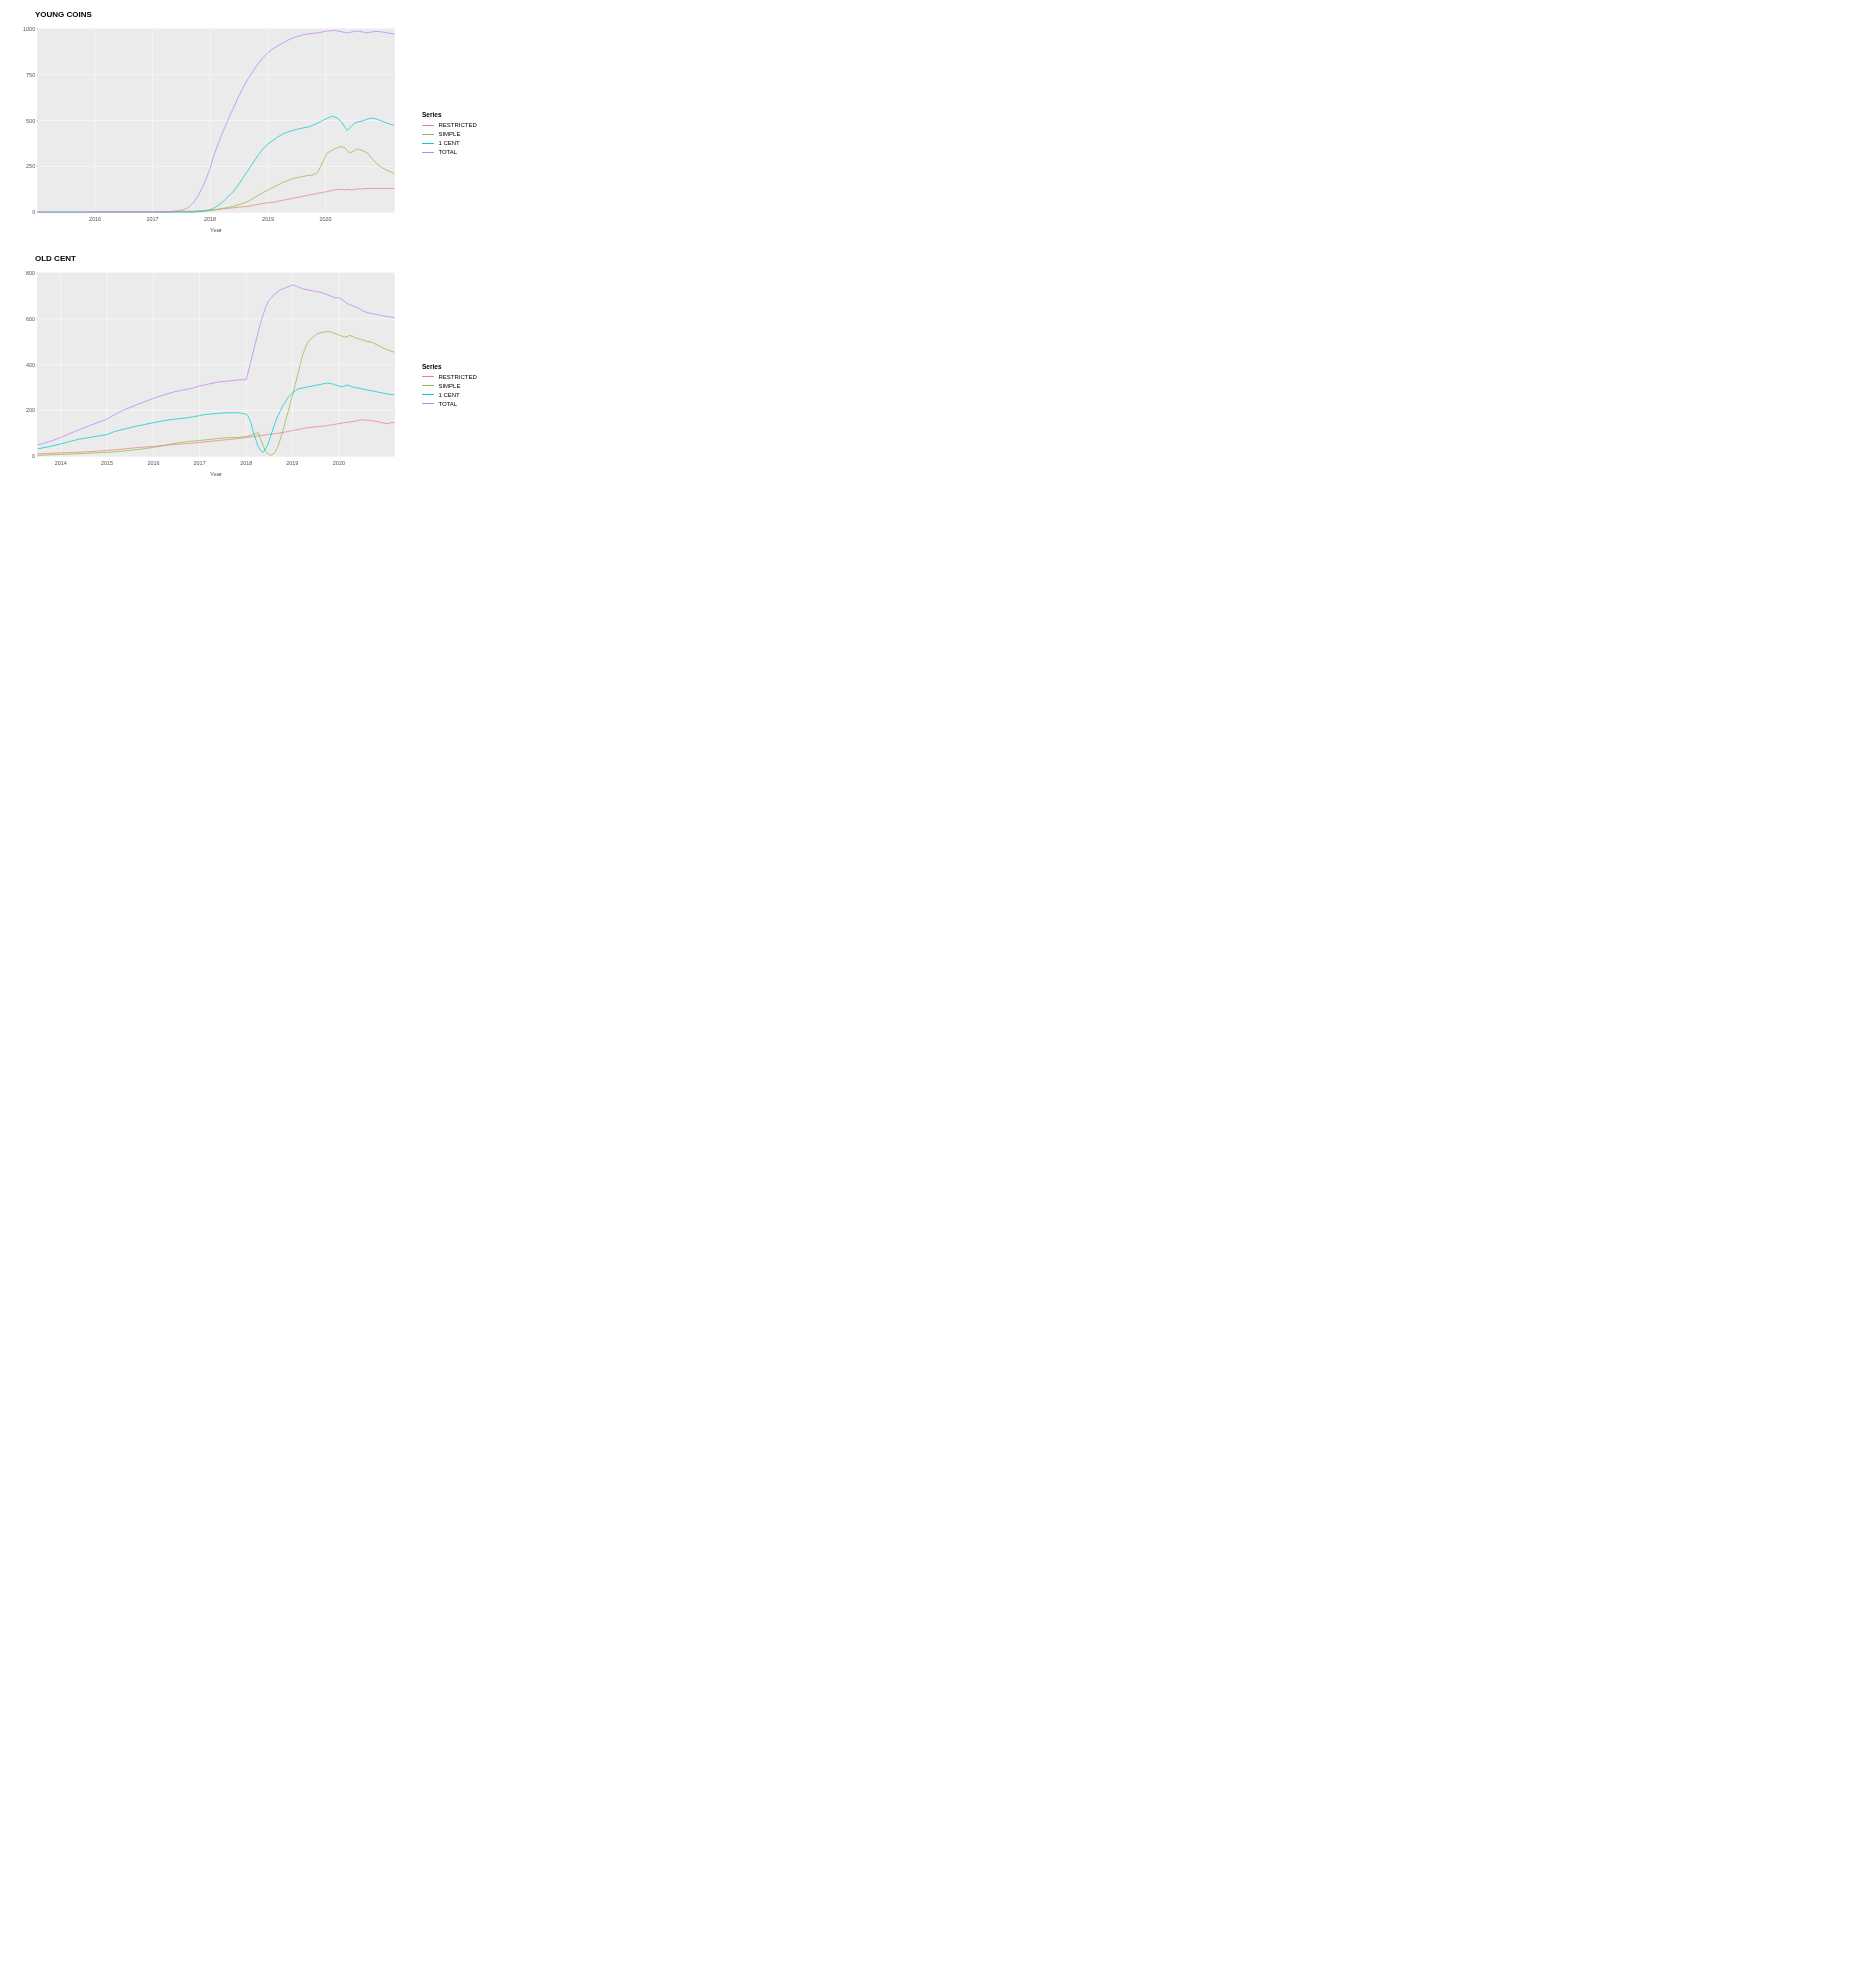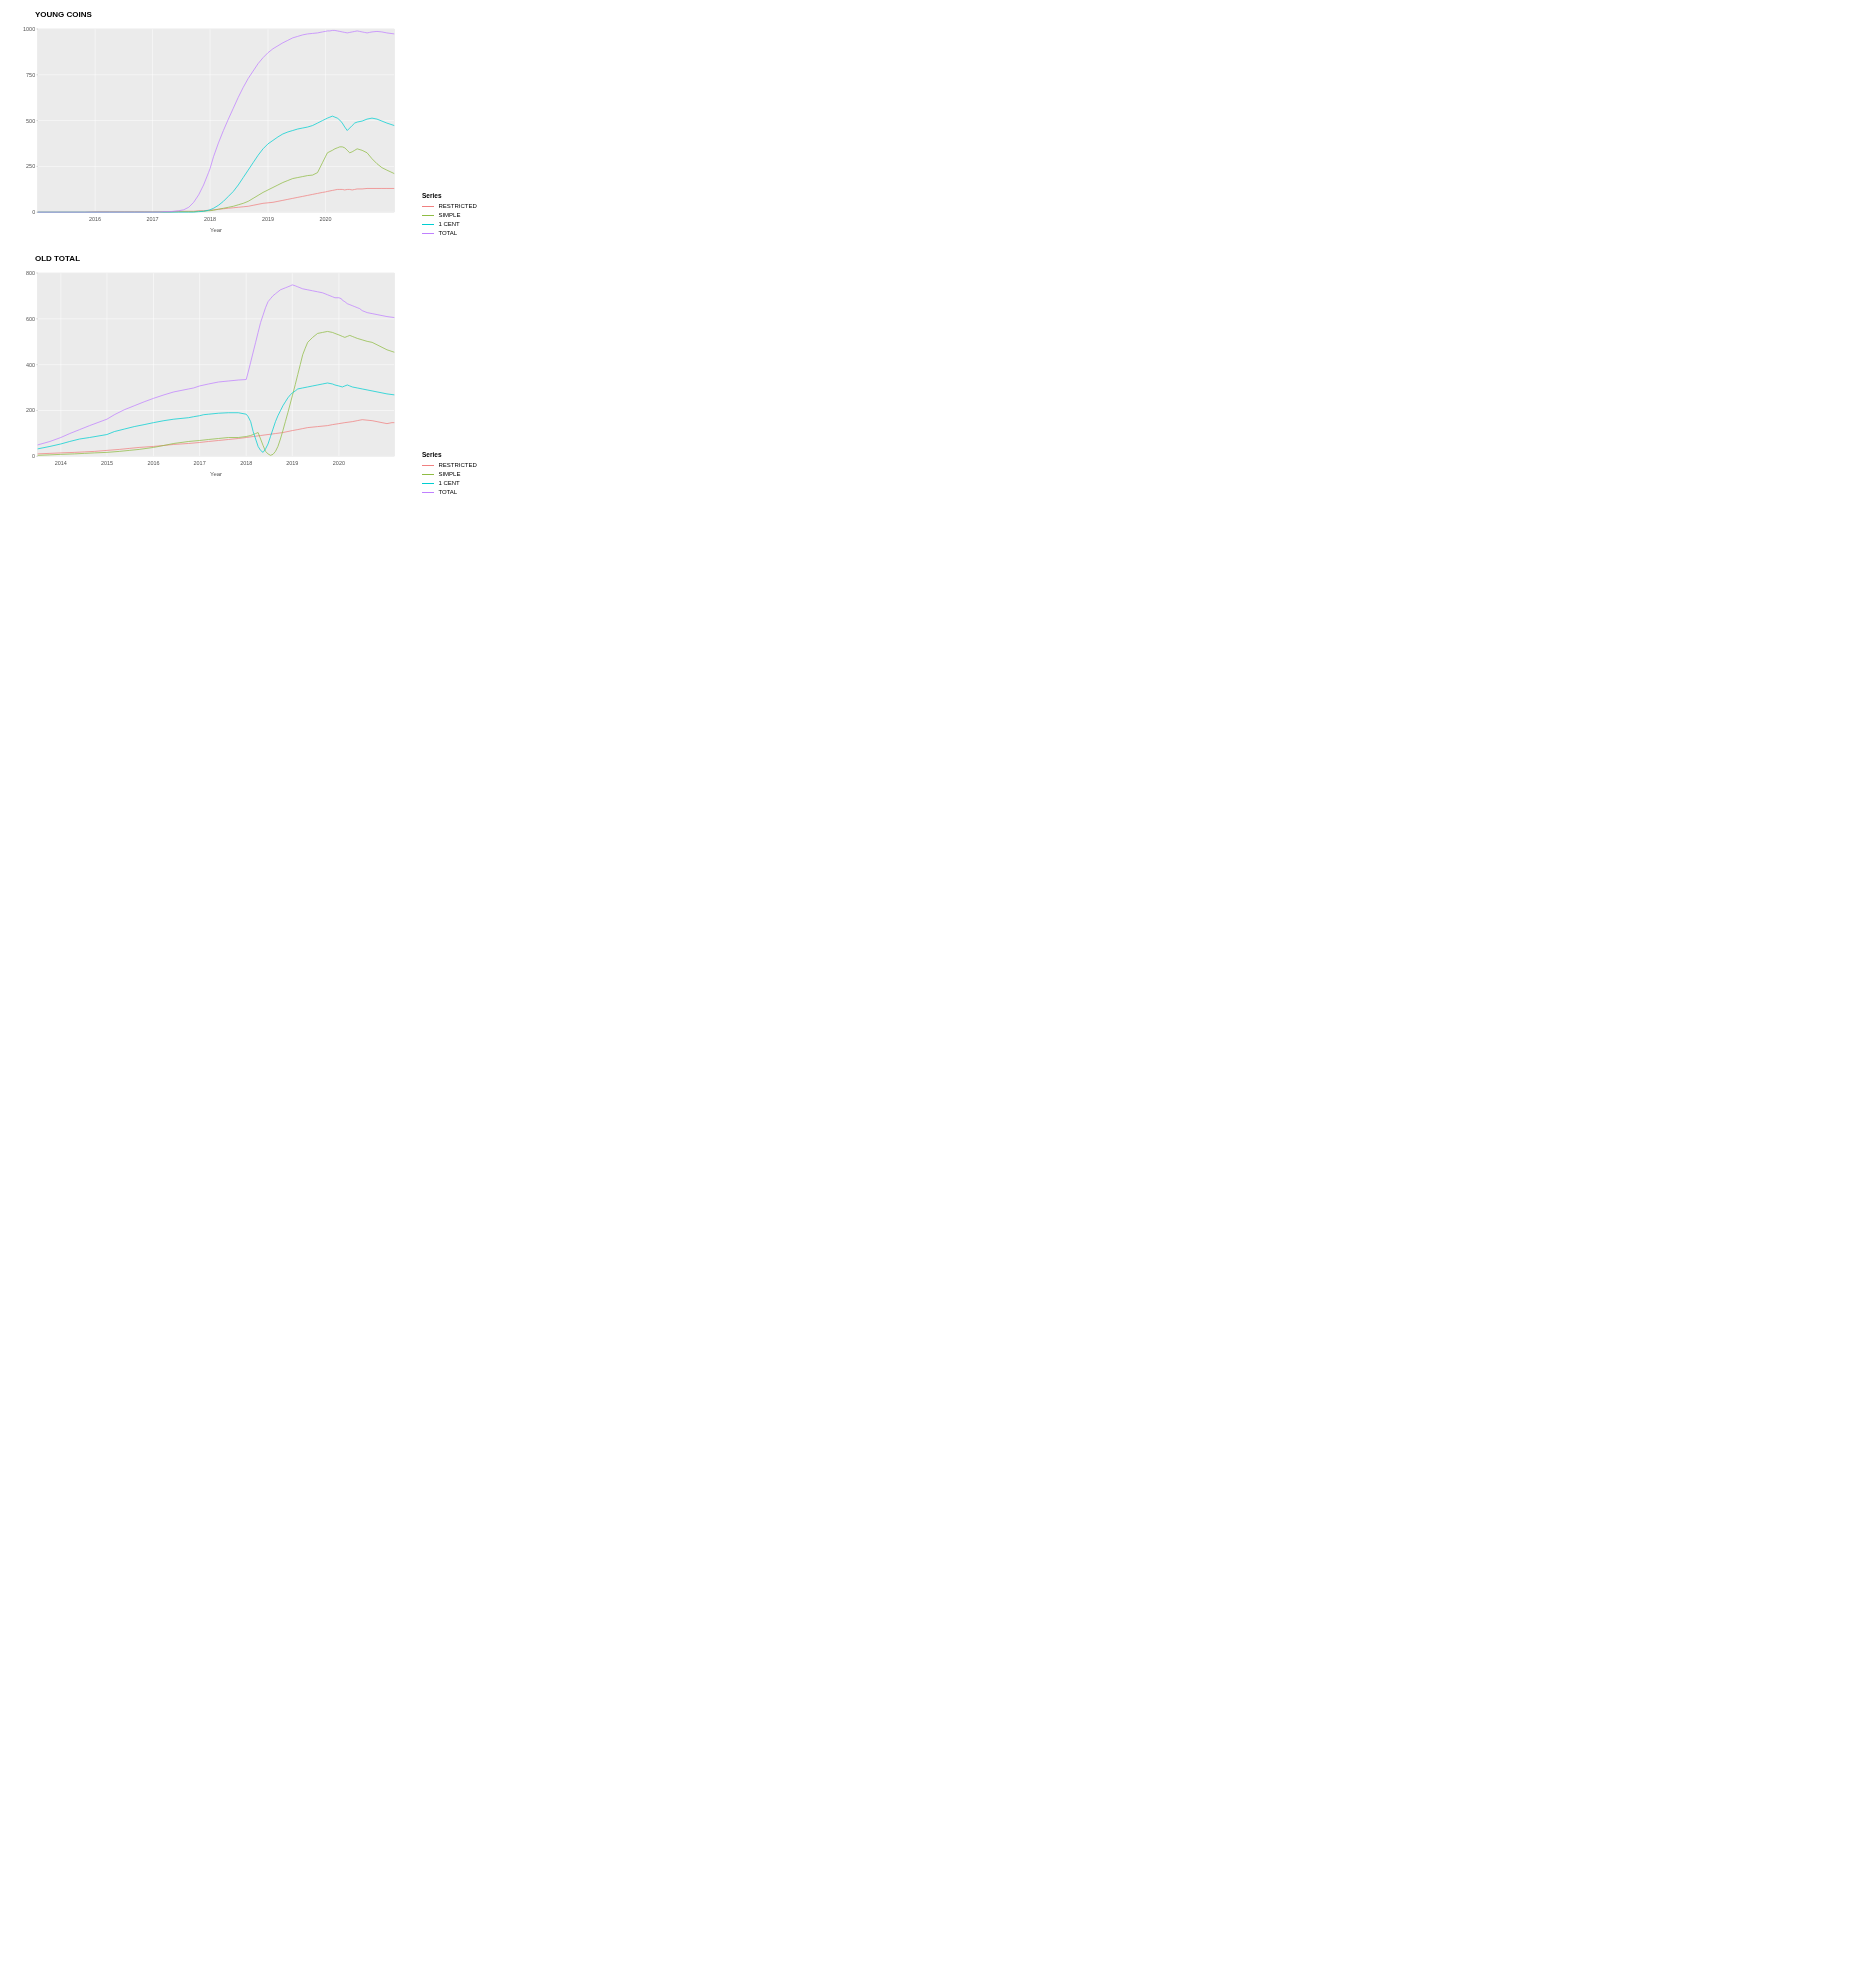--- a/index.html
+++ b/index.html
@@ -9,21 +9,21 @@
       width: 496px;
       padding: 10px;
     }
     .chart-container {
       display: flex;
       flex-direction: column;
       gap: 15px;
     }
     .chart-wrapper {
       display: flex;
-      align-items: flex-end;
+      align-items: center;
     }
     .chart-area {
       flex: 1;
       position: relative;
     }
     .chart-title {
       font-size: 8px;
       font-weight: bold;
       margin-bottom: 5px;
       margin-left: 25px;
@@ -167,21 +167,21 @@
       </div>
       <div class="legend-item">
         <div class="legend-line" style="background-color: #BF80FF;"></div>
         <span>TOTAL</span>
       </div>
     </div>
   </div>
 
   <div class="chart-wrapper">
     <div class="chart-area">
-      <div class="chart-title">OLD TOTAL</div>
+      <div class="chart-title">OLD CENT</div>
       <svg width="407" height="228" viewBox="0 0 820 460">
 
         <rect x="55" y="10" width="720" height="370" fill="#EBEBEB"></rect>
 
         <line x1="55" y1="380" x2="775" y2="380" stroke="white" stroke-width="1"></line>
         <line x1="55" y1="287.5" x2="775" y2="287.5" stroke="white" stroke-width="1"></line>
         <line x1="55" y1="195" x2="775" y2="195" stroke="white" stroke-width="1"></line>
         <line x1="55" y1="102.5" x2="775" y2="102.5" stroke="white" stroke-width="1"></line>
         <line x1="55" y1="10" x2="775" y2="10" stroke="white" stroke-width="1"></line>
 

